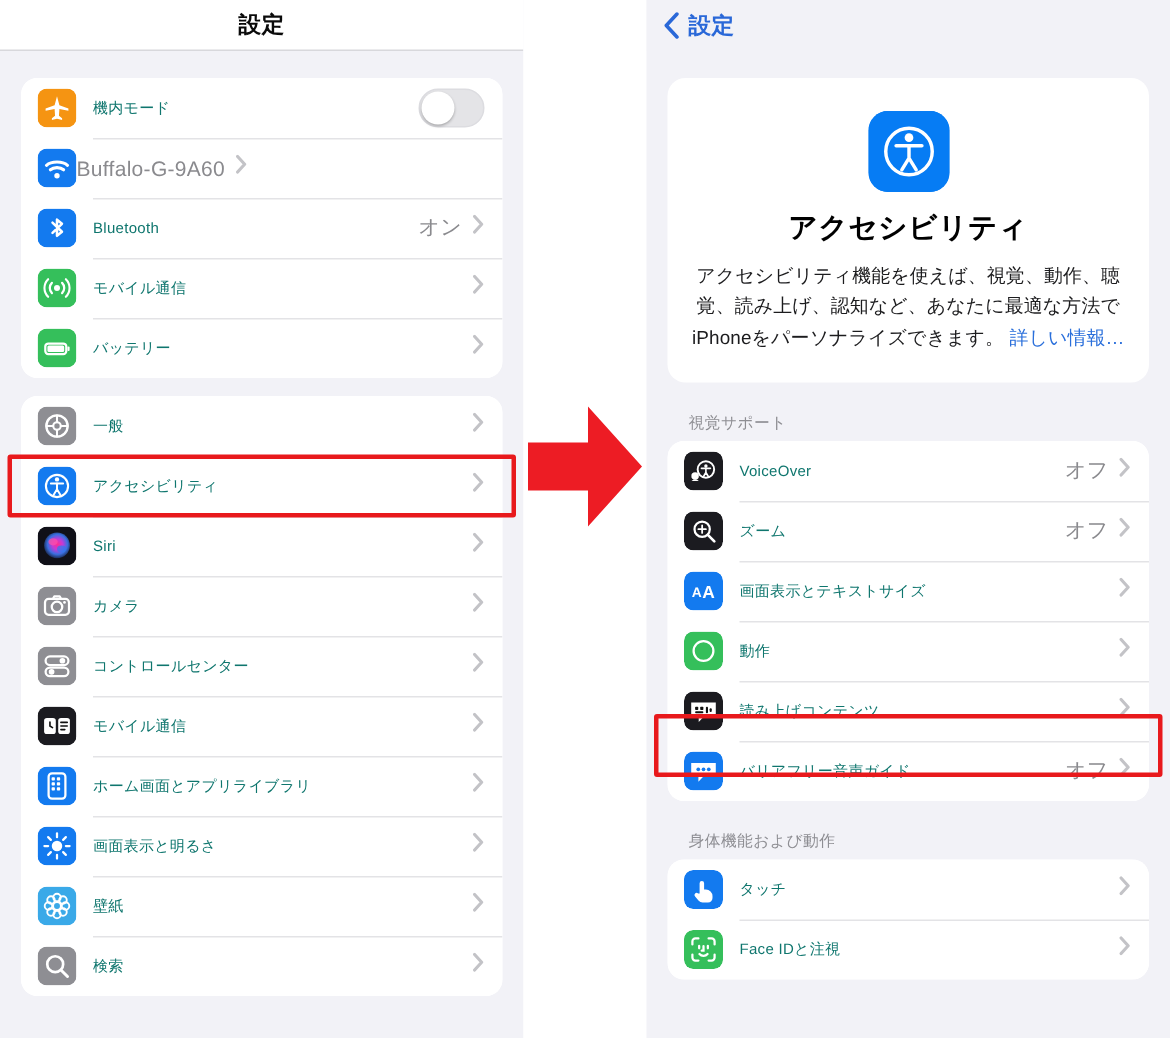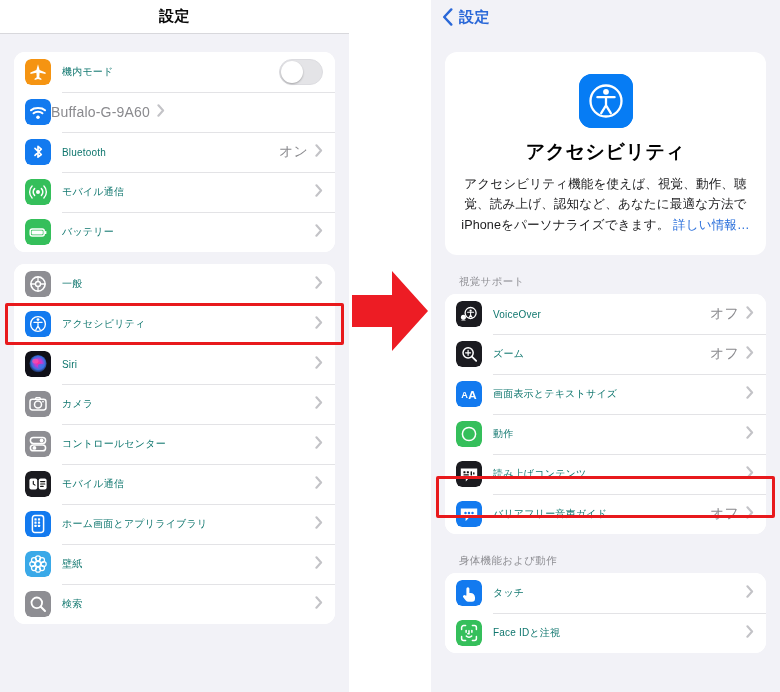--- a/index.html
+++ b/index.html
@@ -278,20 +278,42 @@
                  <rect x="9.4" y="7.2" width="2.2" height="2.2" rx="0.5"></rect>
                  <rect x="12.9" y="7.2" width="2.2" height="2.2" rx="0.5"></rect>
                  <rect x="9.4" y="10.5" width="2.2" height="2.2" rx="0.5"></rect>
                  <rect x="12.9" y="10.5" width="2.2" height="2.2" rx="0.5"></rect>
                  <rect x="9.4" y="13.8" width="2.2" height="2.2" rx="0.5"></rect>
                  <rect x="12.9" y="13.8" width="2.2" height="2.2" rx="0.5"></rect>
                </g>
               </svg>
             </div>
             <div class="row-label">ホーム画面とアプリライブラリ</div>
+            <span><svg class="chevron" viewBox="0 0 8 13" aria-hidden="true">
+                <path d="M1.4 1.3 L6.1 6.5 L1.4 11.7"></path>
+              </svg></span>
+          </div>
+          <div class="row">
+            <div class="row-icon">
+              <svg viewBox="0 0 26 26" width="26" height="26" aria-hidden="true">
+                <rect width="26" height="26" rx="6" fill="#137aef"></rect>
+                <circle cx="13" cy="13" r="3.5" fill="#ffffff"></circle>
+               <g stroke="#ffffff" stroke-width="1.5" stroke-linecap="round">
+                 <path d="M13 4.6 V7.1"></path>
+                  <path d="M13 18.9 V21.4"></path>
+                 <path d="M4.6 13 H7.1"></path>
+                  <path d="M18.9 13 H21.4"></path>
+                 <path d="M7.1 7.1 L8.9 8.9"></path>
+                  <path d="M17.1 17.1 L18.9 18.9"></path>
+                 <path d="M18.9 7.1 L17.1 8.9"></path>
+                  <path d="M8.9 17.1 L7.1 18.9"></path>
+               </g>
+              </svg>
+            </div>
+            <div class="row-label">画面表示と明るさ</div>
             <span><svg class="chevron" viewBox="0 0 8 13" aria-hidden="true">
                 <path d="M1.4 1.3 L6.1 6.5 L1.4 11.7"></path>
               </svg></span>
           </div>
           <div class="row">
             <div class="row-icon">
               <svg viewBox="0 0 26 26" width="26" height="26" aria-hidden="true">
                 <rect width="26" height="26" rx="6" fill="#3aa9e8"></rect>
                 <g fill="none" stroke="#ffffff" stroke-width="1.25">
                  <circle cx="13" cy="13" r="2.6"></circle>

